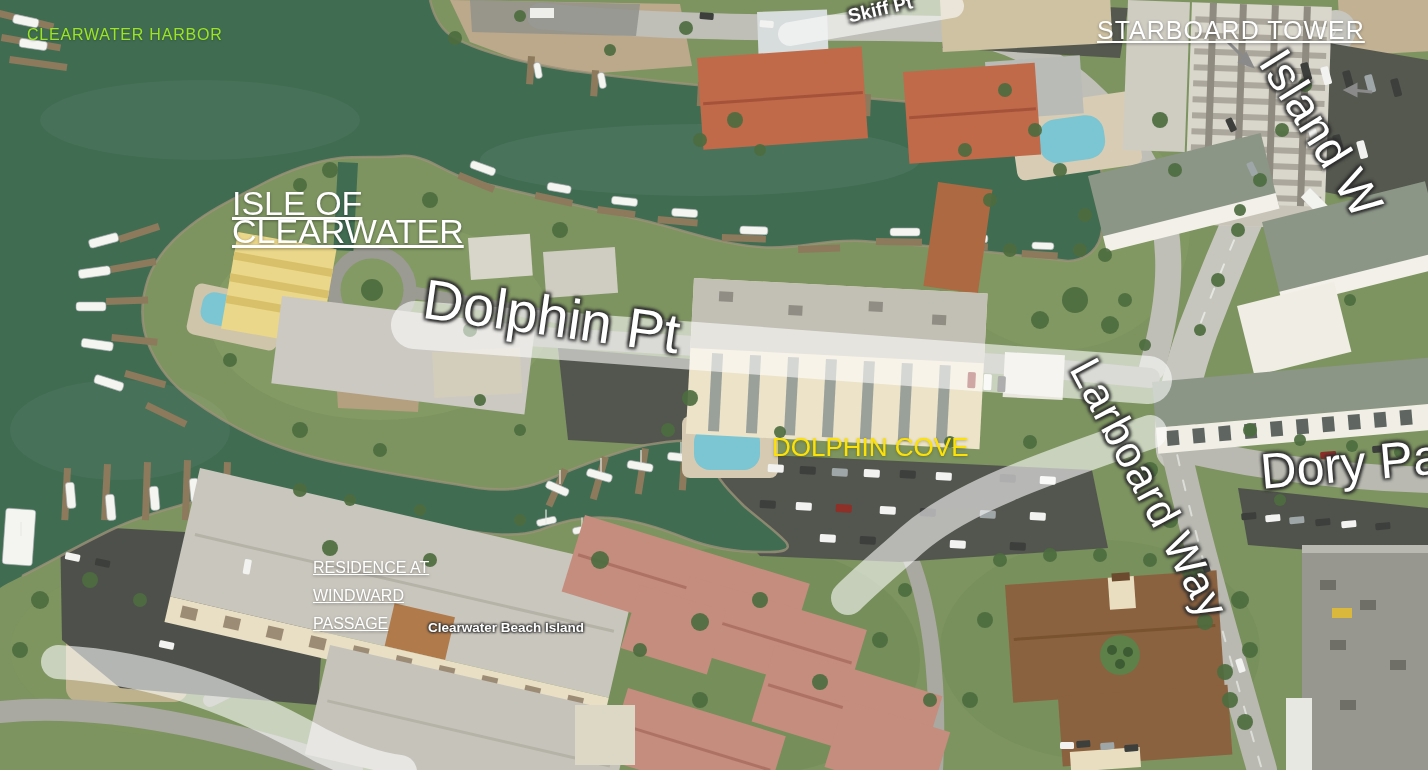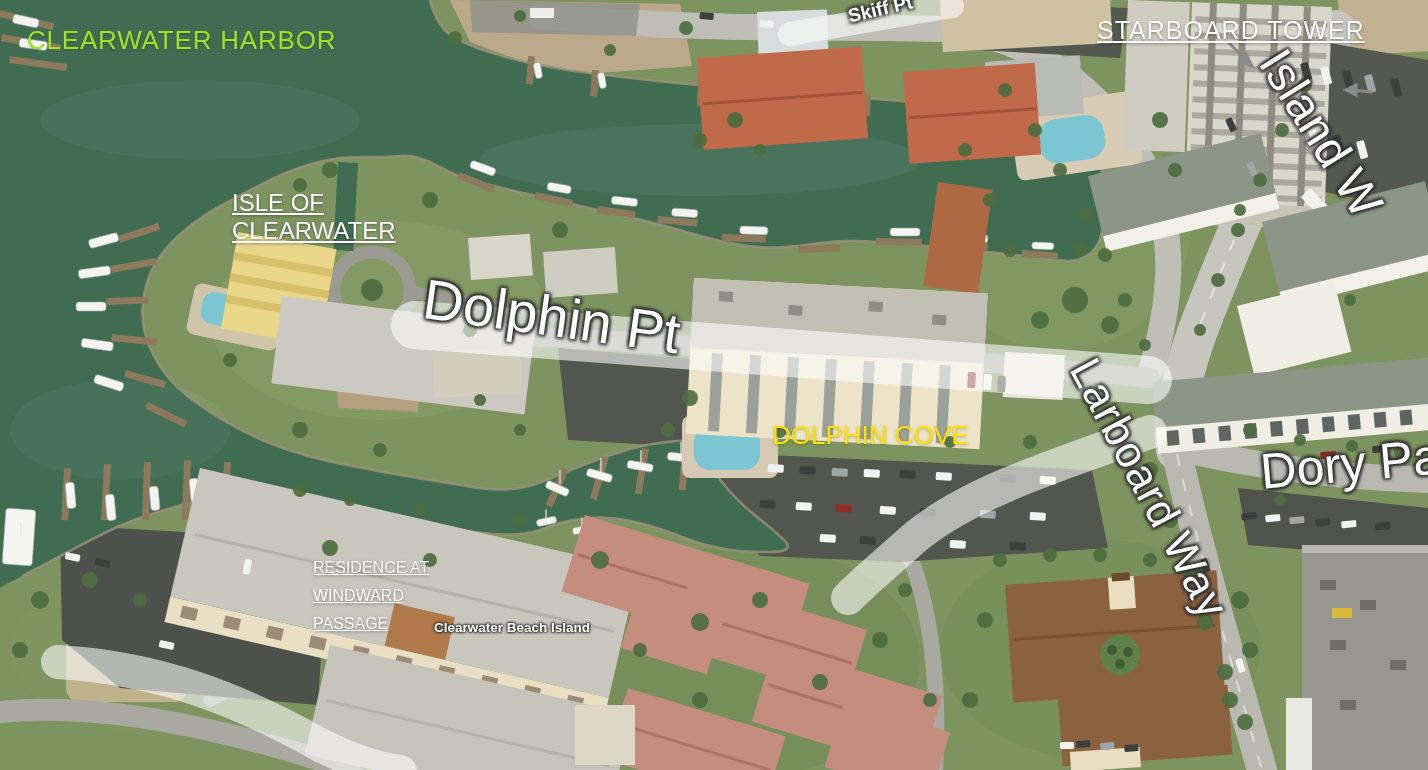--- a/index.html
+++ b/index.html
@@ -1,31 +1,31 @@
 <!DOCTYPE html>
 <html style="--water: #406C52; --land: #7D9460; --harbor-label: #9EE426; --cove-label: #FFE205; --road-label: #FFFFFF; --road-band: #FFFFFF; --pool: #7CC5D2;"><head>
 <meta charset="utf-8">
 <style>
   html,body{margin:0;padding:0;background:#222;}
   #stage{position:relative;width:1428px;height:770px;overflow:hidden;background:var(--land,#7D9460);
          font-family:"Liberation Sans",sans-serif;}
   #scene{position:absolute;left:0;top:0;}
   .lbl{position:absolute;font-family:"Liberation Sans",sans-serif;white-space:pre-line;line-height:1.12;}
-  .lbl-water{color:var(--harbor-label,#9EE426);font-size:26px;letter-spacing:.8px;
+  .lbl-water{color:var(--harbor-label,#9EE426);font-size:16px;letter-spacing:.8px;
              text-shadow:0 1px 2px rgba(0,40,0,.25);text-align:center;}
   .lbl-area{color:#fff;text-shadow:0 1px 3px rgba(0,0,0,.38);text-decoration:underline;}
-  .lbl-poi{color:var(--cove-label,#FFE205);text-shadow:0 1px 3px rgba(60,60,0,.35);}
+  .lbl-poi{color:var(--cove-label,#FFE205);text-shadow:0 1px 3px rgba(60,60,0,.35);margin-top:12px;}
   .lbl-road{color:#fff;white-space:nowrap;
     text-shadow:-2px -2px 3px rgba(45,45,45,.85),2px -2px 3px rgba(45,45,45,.85),
                 -2px 2px 3px rgba(45,45,45,.85),2px 2px 3px rgba(45,45,45,.85);}
   .lbl-place-sm{color:#fff;font-weight:bold;
     text-shadow:-1px -1px 2px rgba(50,50,50,.8),1px -1px 2px rgba(50,50,50,.8),
-                -1px 1px 2px rgba(50,50,50,.8),1px 1px 2px rgba(50,50,50,.8);margin-left:6px;}
+                -1px 1px 2px rgba(50,50,50,.8),1px 1px 2px rgba(50,50,50,.8);}
   #lbl-clearwater-harbor{left:27px;top:26px;}
-  #lbl-isle{left:232px;top:189px;font-size:24px;line-height:28px;}
+  #lbl-isle{left:232px;top:189px;font-size:34px;line-height:28px;}
   #lbl-starboard{left:1097px;top:16px;font-size:25px;letter-spacing:1px;}
   #lbl-dolphin-cove{left:772px;top:421px;font-size:26px;}
   #lbl-residence{left:313px;top:554px;font-size:16px;line-height:28px;}
   #lbl-beach-island{left:428px;top:620px;font-size:13.5px;}
   #lbl-skiff{left:846px;top:6px;font-size:19px;font-weight:bold;transform:rotate(-13deg);transform-origin:0 0;}
   #lbl-dolphin-pt{left:428px;top:268px;font-size:56px;transform:rotate(8deg);transform-origin:0 0;}
   #lbl-island-way{left:1294px;top:40px;font-size:48px;transform:rotate(58deg);transform-origin:0 0;}
   #lbl-larboard{left:1104px;top:350px;font-size:44px;letter-spacing:1px;transform:rotate(62deg);transform-origin:0 0;}
   #lbl-dory{left:1258px;top:444px;font-size:50px;transform:rotate(-5deg);transform-origin:0 0;}
 </style>

